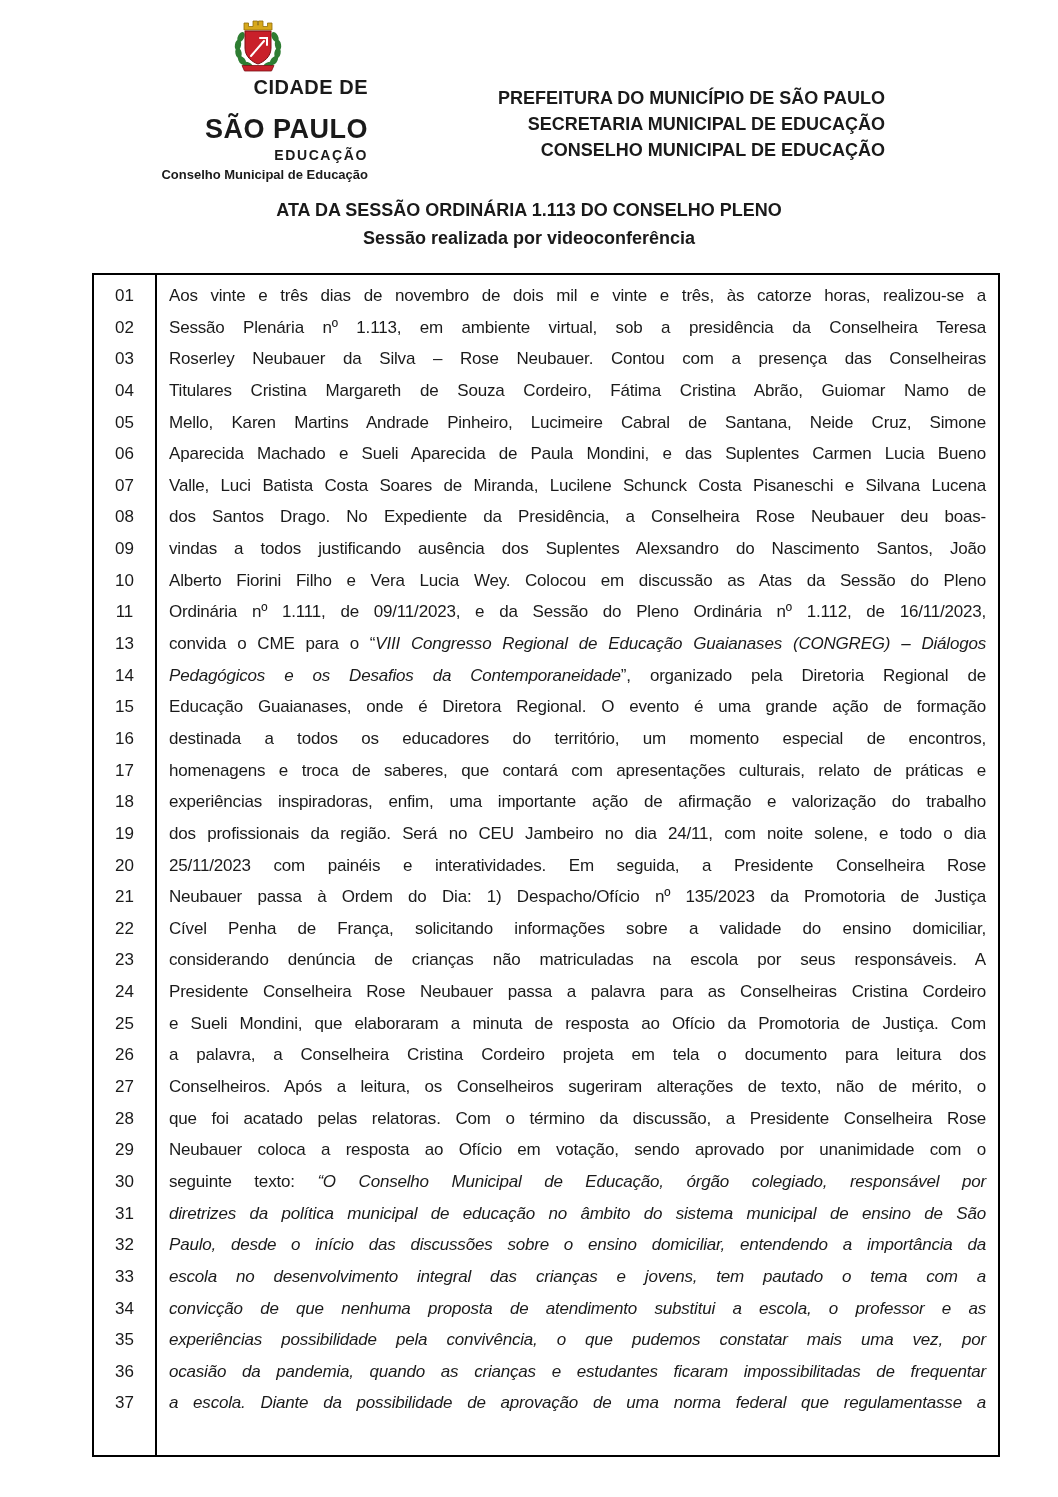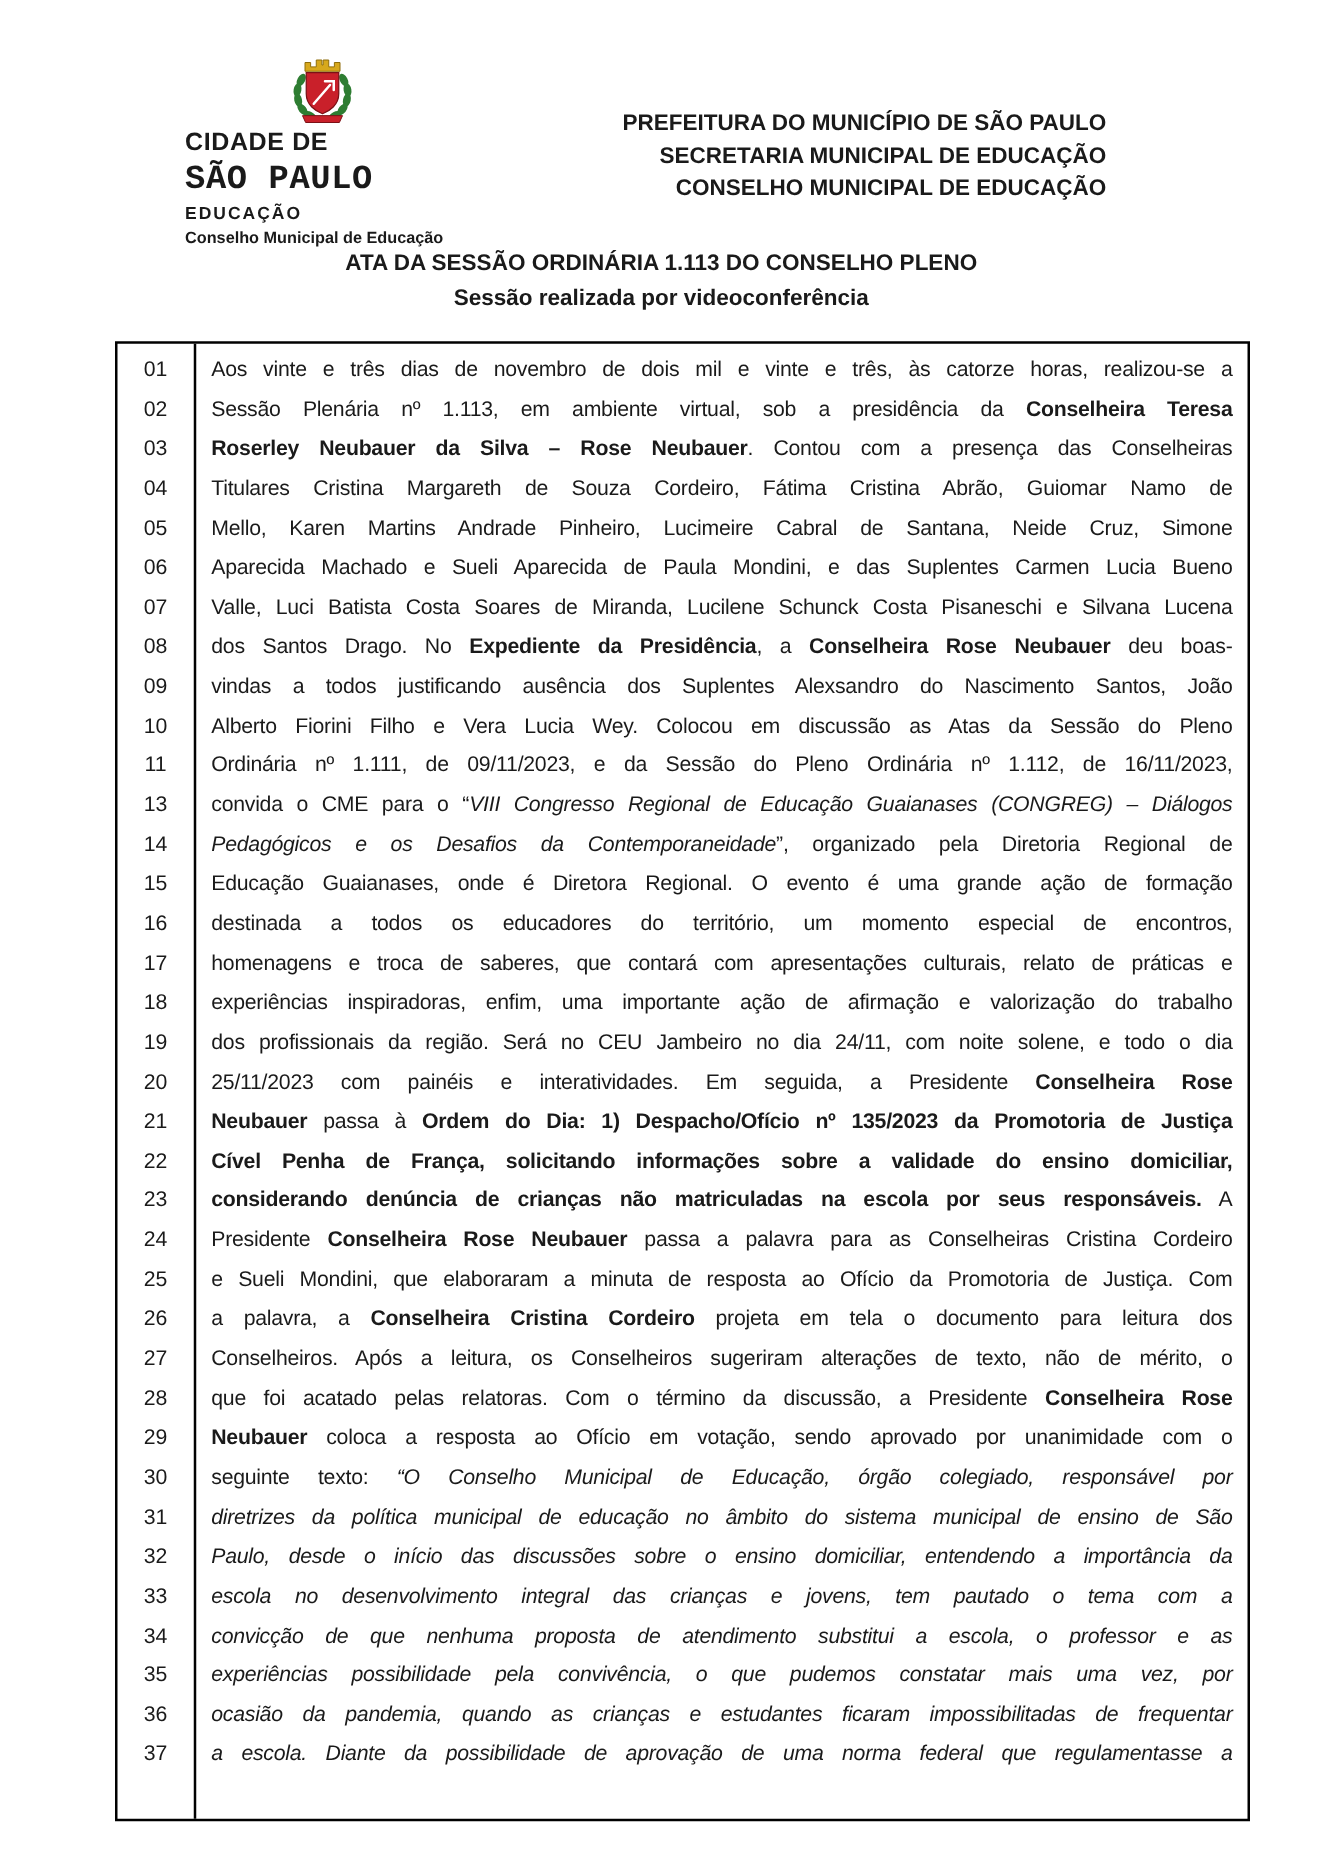--- a/index.html
+++ b/index.html
@@ -14,26 +14,26 @@
     position:relative;
     width:1058px;height:1497px;
     background:#ffffff;
     color:var(--ink);
     font-family:"Liberation Sans", sans-serif;
     overflow:hidden;
   }
 
   
   .logo-block{
-    position:absolute;top:43px;left:148px;width:220px;
-    text-align:left;line-height:1;
+    position:absolute;top:16px;left:148px;width:220px;
+    text-align:right;line-height:1;
   }
   .emblem{display:block;margin:0 auto 3px auto;}
   .logo-cidade{font-size:20px;font-weight:700;letter-spacing:0.5px;}
-  .logo-sp{font-size:27px;font-weight:800;letter-spacing:0.5px;margin-top:7px;font-family:Liberation Mono, monospace;}
+  .logo-sp{font-size:27px;font-weight:800;letter-spacing:0.5px;margin-top:19px;}
   .logo-edu{font-size:14px;font-weight:700;letter-spacing:1.6px;margin-top:5px;}
   .logo-cme{font-size:13px;font-weight:700;margin-top:6px;}
 
   
   .org-block{
     position:absolute;top:85px;left:385px;width:500px;
     text-align:right;font-weight:700;font-size:18px;line-height:26px;
   }
 
   
@@ -59,21 +59,21 @@
     font-size:17px;line-height:31.65px;
   }
   .line-text{
     flex:1;display:block;
     padding:0 12px 0 14px;
     font-size:17px;line-height:31.65px;letter-spacing:-0.2px;
     text-align:justify;text-align-last:justify;
     white-space:normal;overflow:hidden;
   }
   .seg-p{font-weight:400;font-style:normal;}
-  .seg-b{font-weight:700;}
+  .seg-b{font-weight:400;}
   .seg-i{font-style:italic;}
 </style>
 </head>
 <body>
 
 <div class="page">
 
   <div class="logo-block">
     <svg class="emblem" width="62" height="58" viewBox="0 0 62 58" aria-hidden="true">
 

